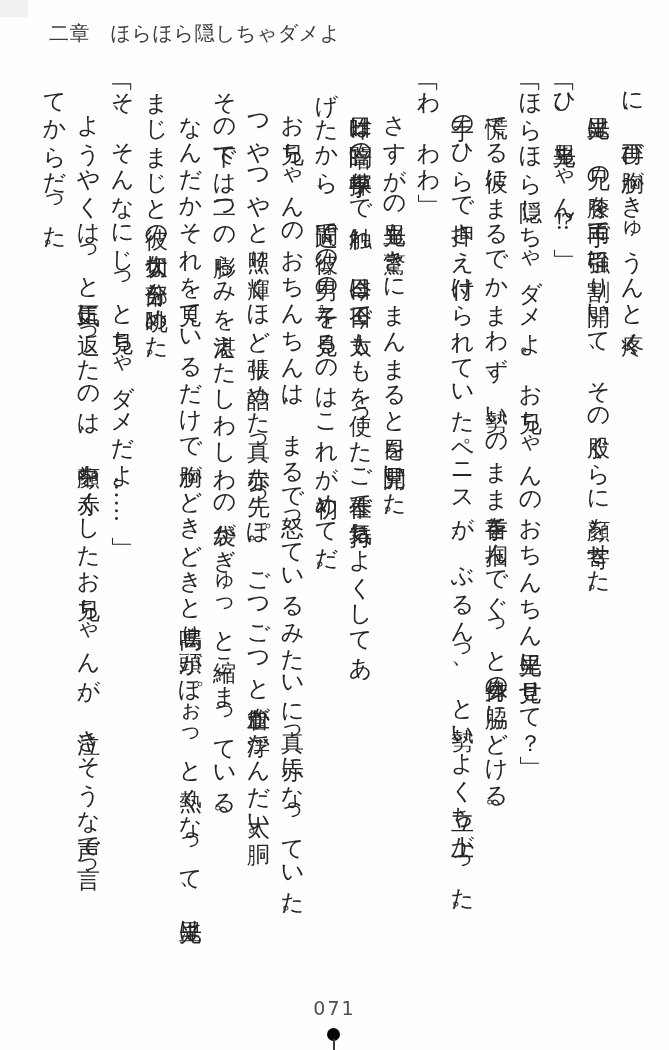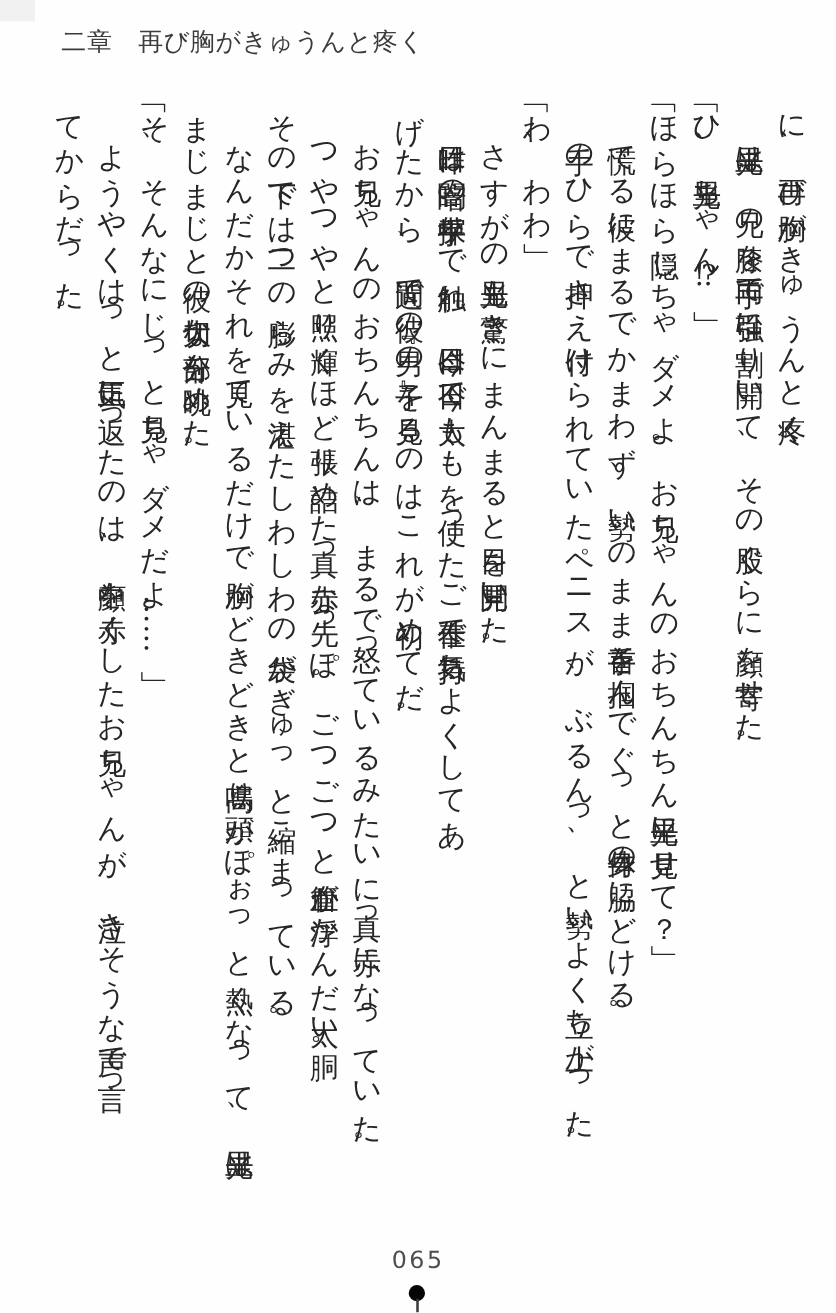--- a/index.html
+++ b/index.html
@@ -81,21 +81,21 @@
     background: #3a3a3a;
   }
 </style>
 </head>
 <body>
 
 <div class="page">
 
   <div class="corner-artifact"></div>
 
-  <div class="running-head">二章　再び胸がきゅうんと疼く</div>
+  <div class="running-head">二章　ほらほら隠しちゃダメよ</div>
 
   <div class="vtext">
     <p class="vcol">に、再び胸がきゅうんと疼く。</p>
     <p class="vcol">　光里は、兄の膝を両手で強引に割り開いて、その股ぐらに顔を寄せた。</p>
     <p class="vcol">「ひ、光里ちゃん⁉」</p>
     <p class="vcol">「ほらほら隠しちゃダメよ。お兄ちゃんのおちんちん光里に見せて？」</p>
     <p class="vcol">　慌てる彼にまるでかまわず、勢いのまま手首を掴んでぐっと身体の脇にどける。</p>
     <p class="vcol">　手のひらで押さえ付けられていたペニスが、ぶるんっ、と勢いよく立ち上がった。</p>
     <p class="vcol">「わ、わわ」</p>
     <p class="vcol">　さすがの光里も驚きにまんまると目を見開いた。</p>
@@ -104,18 +104,18 @@
     <p class="vcol">　お兄ちゃんのおちんちんは、まるで怒っているみたいに真っ赤になっていた。</p>
     <p class="vcol">　つやつやと照り輝くほど張り詰めた真っ赤な先っぽ。ごつごつと血管が浮かんだ太い胴。</p>
     <p class="vcol">その下では二つの膨らみを湛えたしわしわの袋がぎゅっと縮こまっている。</p>
     <p class="vcol">　なんだかそれを見ているだけで胸がどきどきと高鳴り頭がぽぉっと熱くなって、光里は</p>
     <p class="vcol">まじまじと彼の大切な部分を眺めた。</p>
     <p class="vcol">「そ、そんなにじっと見ちゃダメだよ……」</p>
     <p class="vcol">　ようやくはっと正気に返ったのは、顔中を赤くしたお兄ちゃんが、泣きそうな声で言っ</p>
     <p class="vcol">てからだった。</p>
   </div>
 
-  <div class="page-number">065</div>
+  <div class="page-number">071</div>
 
   <div class="footer-dot"></div>
   <div class="footer-dot-stem"></div>
 
 </div>
 
 </body></html>

